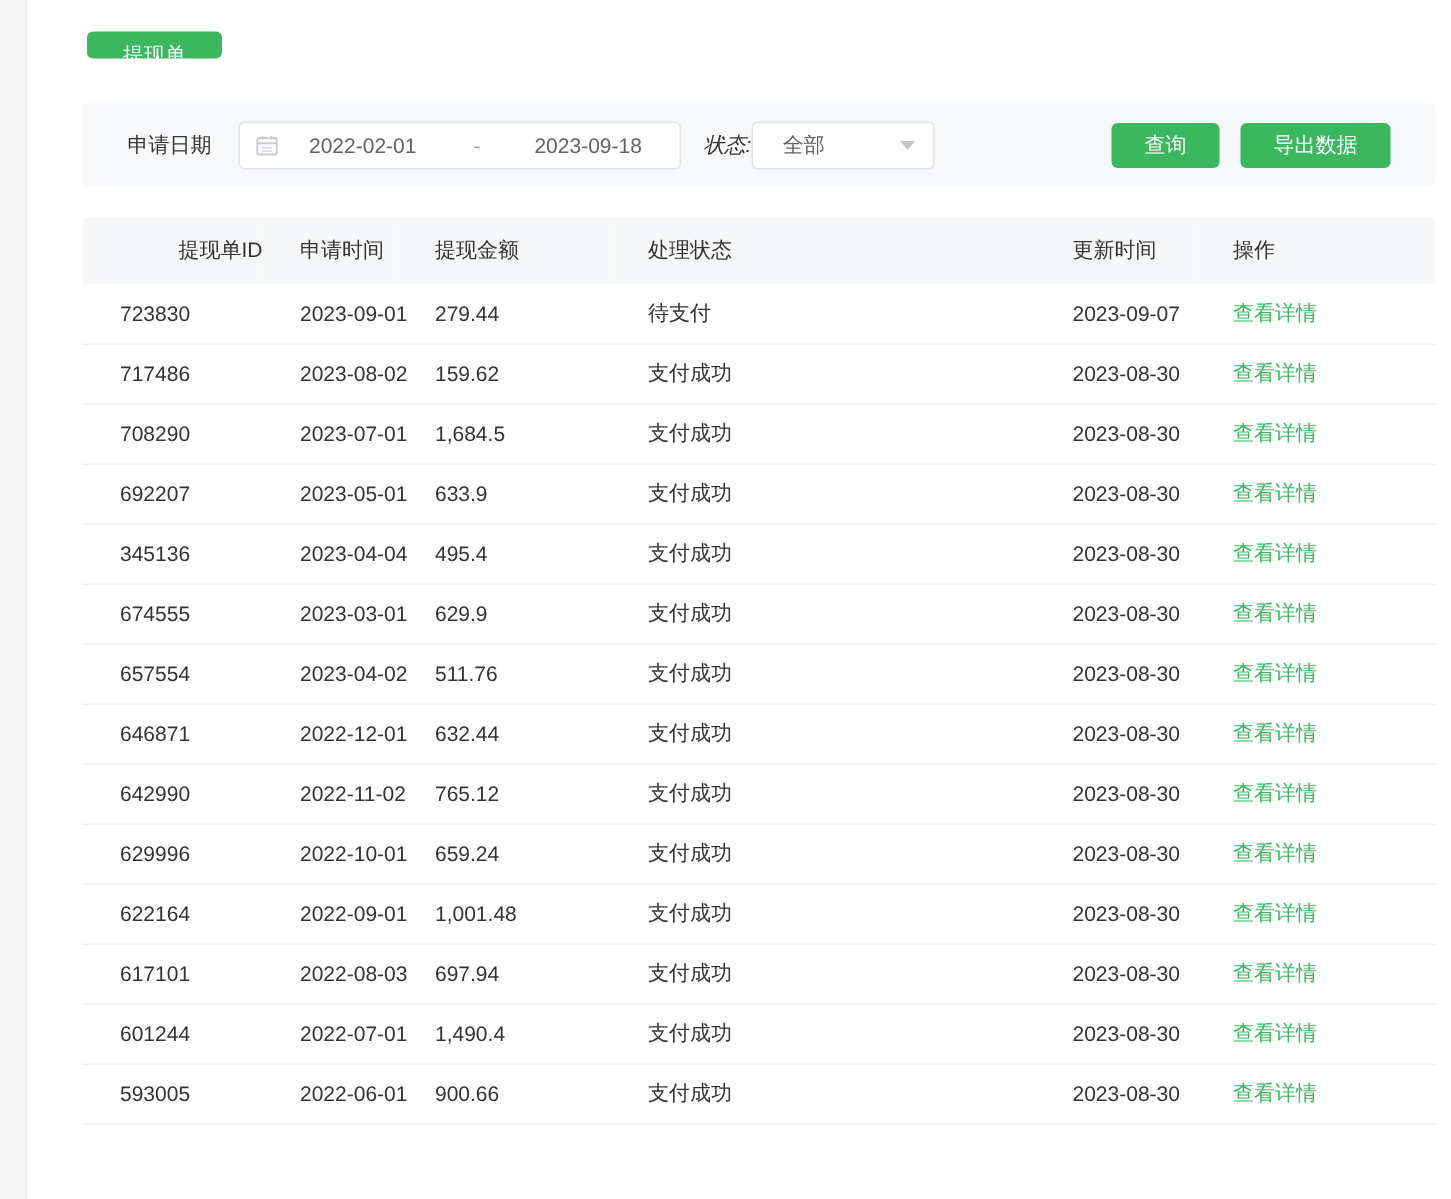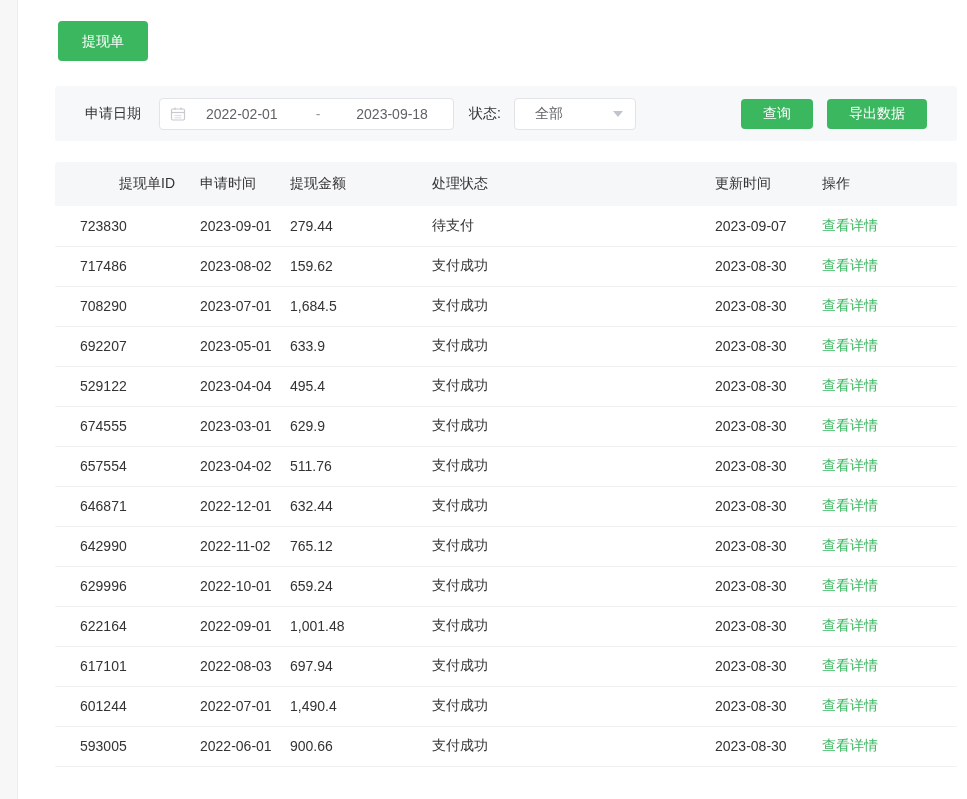--- a/index.html
+++ b/index.html
@@ -8,34 +8,34 @@
     --border:#e3e4e8;
     --text:#333;
     --muted:#606266;
   }
   *{box-sizing:border-box;margin:0;padding:0;}
   html,body{width:967px;height:799px;overflow:hidden;background:#fff;
     font-family:"Liberation Sans","DejaVu Sans",sans-serif;color:var(--text);font-size:14px;}
   .gutter{position:fixed;left:0;top:0;width:18px;height:100%;
     background:#f7f7f7;border-right:1px solid #ededed;}
   .content{margin-left:55px;margin-right:10px;}
-  .tab-btn{display:inline-block;margin-top:21px;margin-left:3px;height:40px;line-height:30px;
+  .tab-btn{display:inline-block;margin-top:21px;margin-left:3px;height:18px;line-height:30px;
     padding:0 24px;background:var(--green);color:#fff;border:none;border-radius:4px;
     font-size:14px;cursor:pointer;font-family:inherit;}
   .filterbar{margin-top:25px;height:55px;background:var(--bar-bg);border-radius:3px;
     display:flex;align-items:center;padding:0 30px;}
   .flabel{color:var(--text);white-space:nowrap;}
   .daterange{margin-left:18px;width:295px;height:32px;background:#fff;
     border:1px solid var(--border);border-radius:4px;display:flex;align-items:center;
     padding:0 10px;cursor:pointer;}
   .daterange .cal{display:inline-flex;margin-right:20px;}
   .daterange .d1{color:var(--muted);}
   .daterange .dash{color:#999;margin:0 36px 0 38px;}
   .daterange .d2{color:var(--muted);}
-  .status-label{margin-left:15px;margin-right:13px;}
+  .status-label{margin-left:15px;margin-right:0;font-style:italic;}
   .select{width:122px;height:32px;background:#fff;border:1px solid var(--border);
     border-radius:4px;display:flex;align-items:center;padding:0 12px 0 20px;cursor:pointer;}
   .select .val{color:var(--muted);}
   .select .chev{margin-left:auto;width:0;height:0;border-left:5px solid transparent;
     border-right:5px solid transparent;border-top:6px solid #c0c4cc;}
   .spacer{flex:1;}
   .g-btn{height:30px;padding:0 22px;background:var(--green);color:#fff;border:none;
     border-radius:4px;font-size:14px;cursor:pointer;font-family:inherit;}
   .g-btn + .g-btn{margin-left:14px;}
   .tablewrap{margin-top:21px;}
@@ -146,21 +146,21 @@
     <td>692207</td>
     <td>2023-05-01</td>
     <td>633.9</td>
     <td>支付成功</td>
     <td>2023-08-30</td>
     <td>
       <a class="view-link">查看详情</a>
     </td>
   </tr>
           <tr>
-    <td>529122</td>
+    <td>345136</td>
     <td>2023-04-04</td>
     <td>495.4</td>
     <td>支付成功</td>
     <td>2023-08-30</td>
     <td>
       <a class="view-link">查看详情</a>
     </td>
   </tr>
           <tr>
     <td>674555</td>

